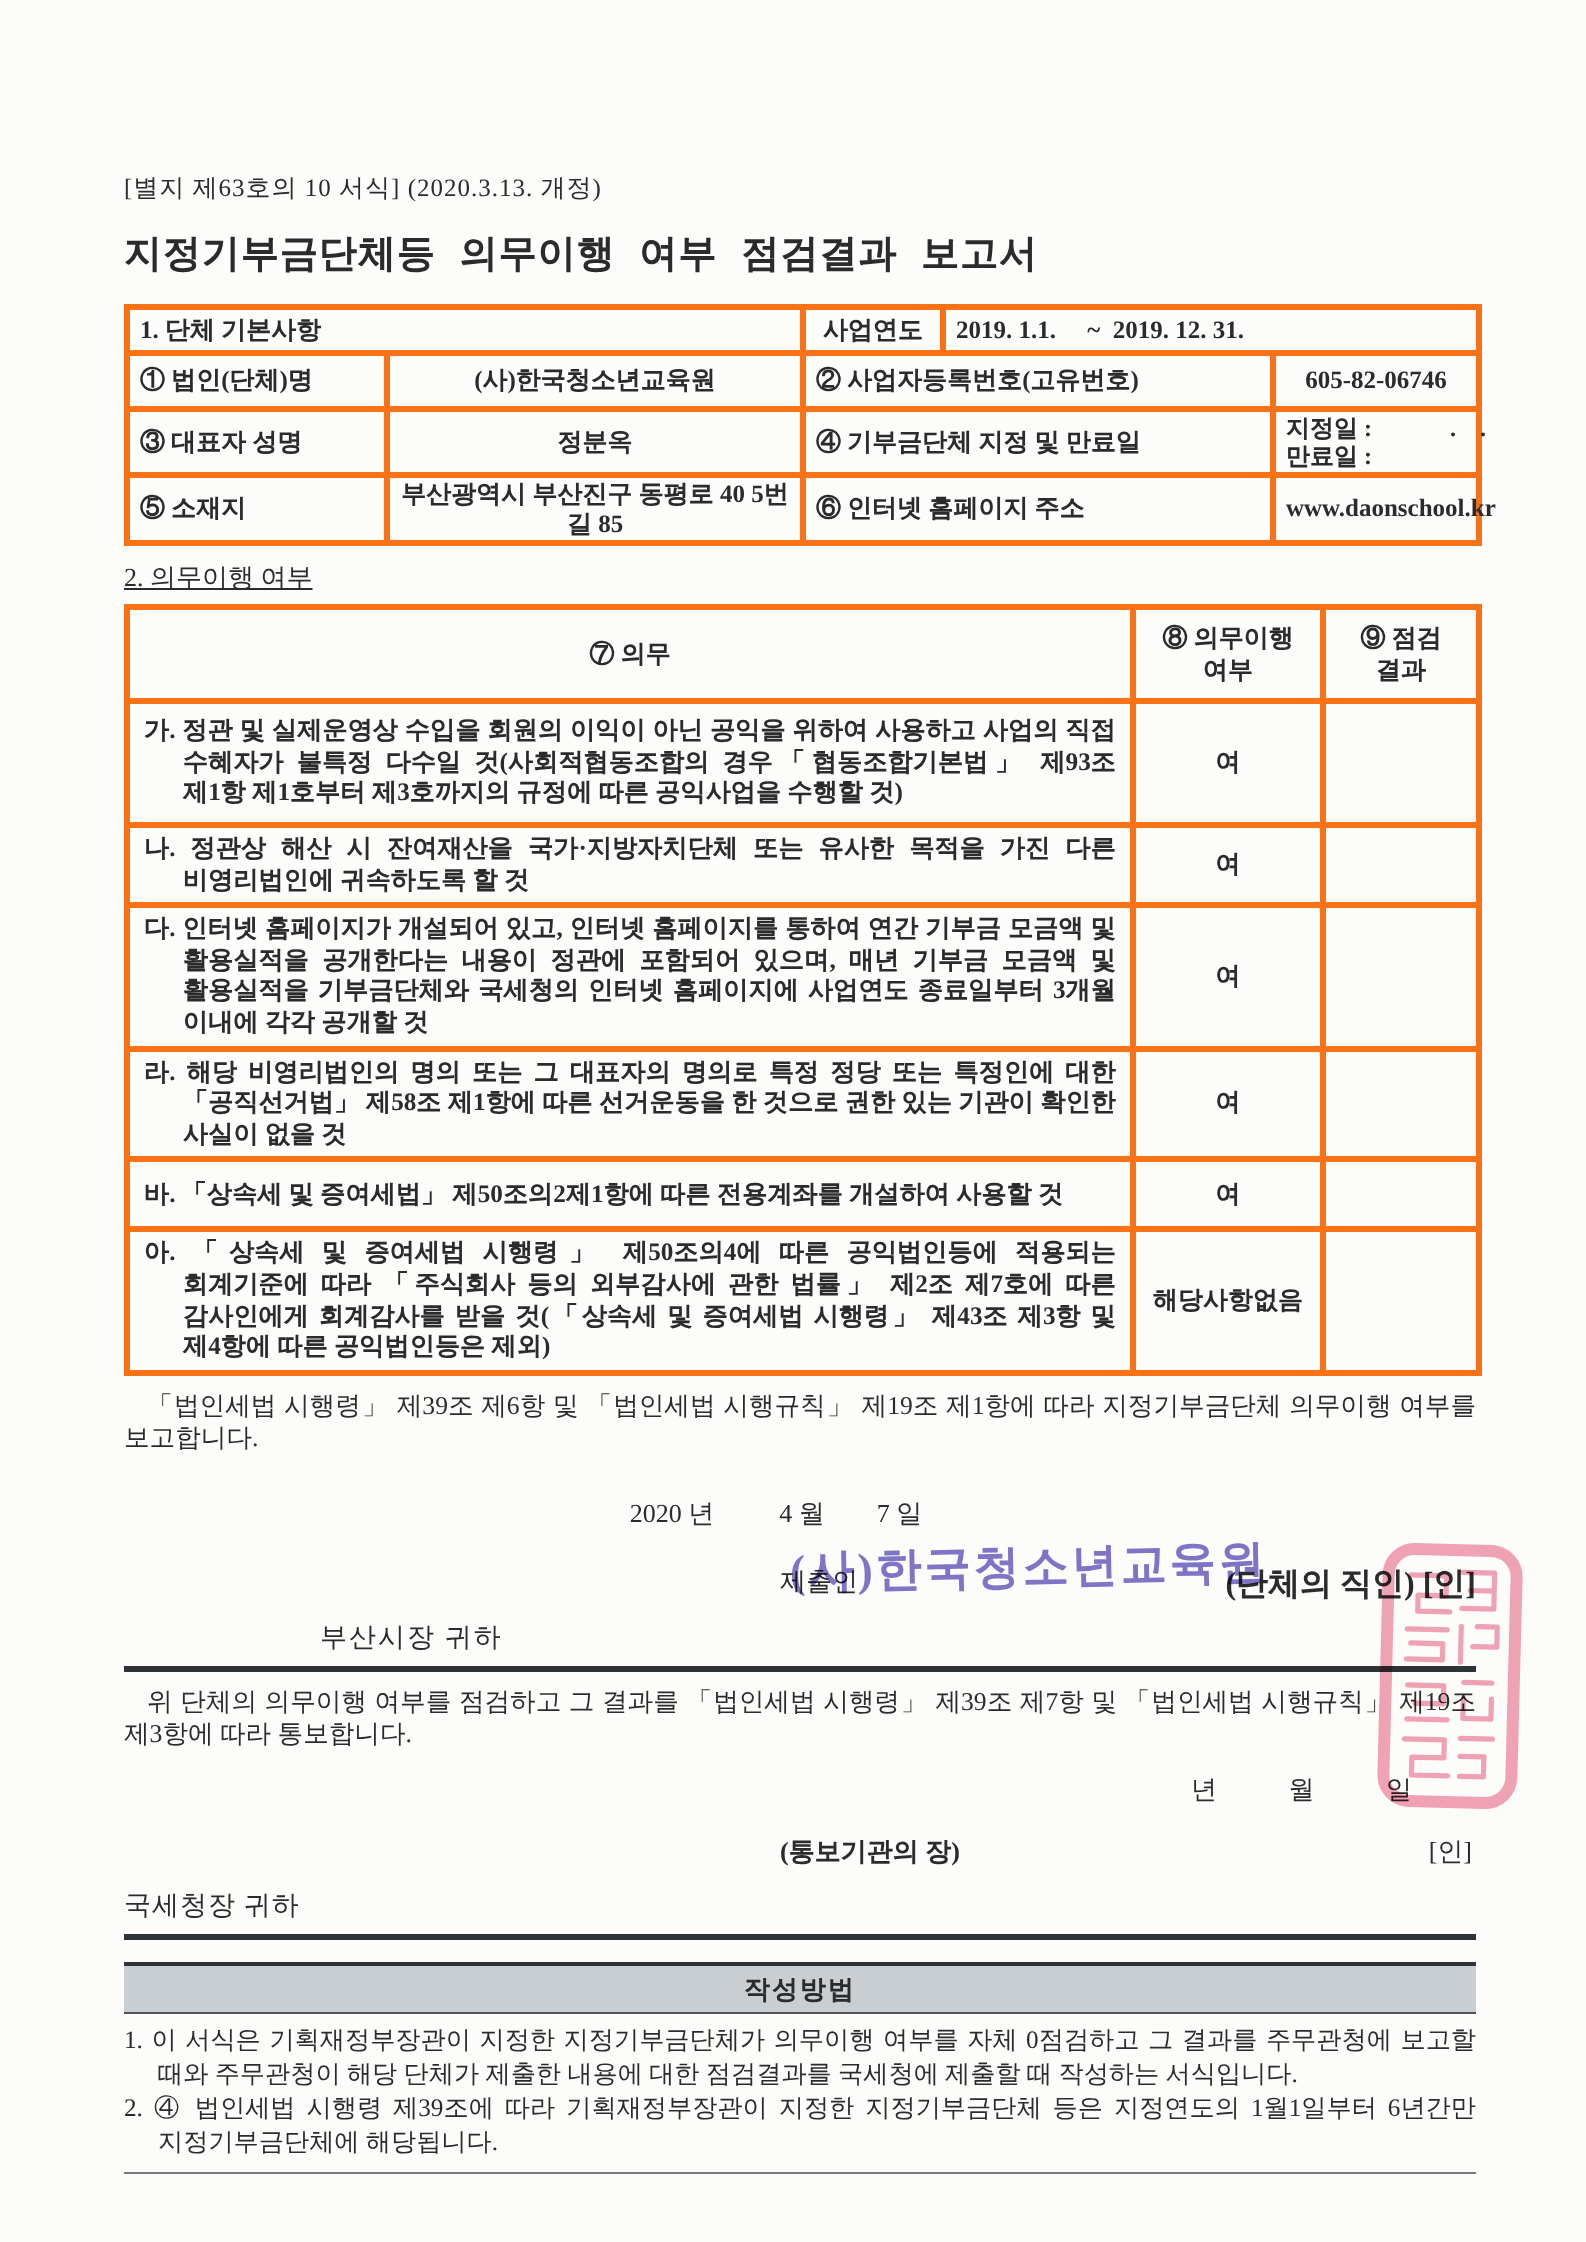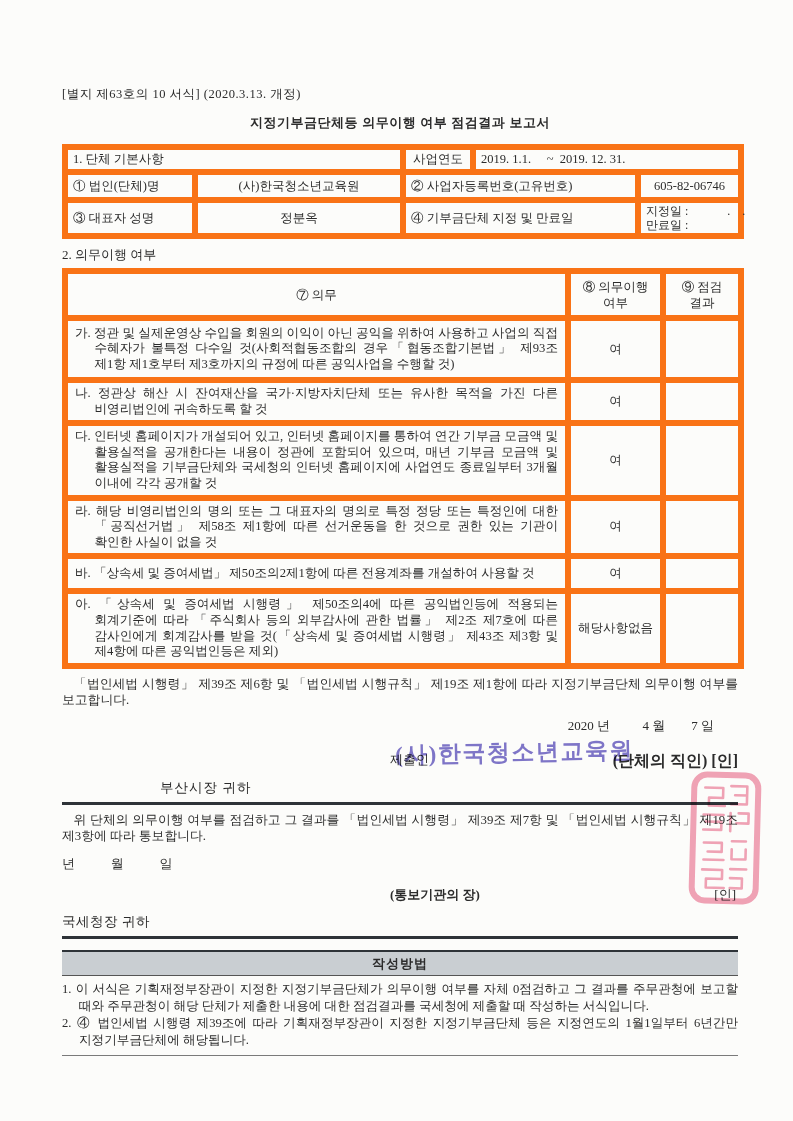--- a/index.html
+++ b/index.html
@@ -11,72 +11,71 @@
     color:#2b2b2b;
     position:relative;
     overflow:hidden;
   }
   .content { position:absolute; left:62px; top:0; width:676px; }
 
   .doc-ref { margin-top:86px; font-size:12.5px; letter-spacing:0.5px; }
 
   .title {
     margin:11px 0 12px 0;
-    text-align:center;
-    font-family:Liberation Sans, sans-serif;
-    font-weight:bold; font-size:13px; letter-spacing:0.5px;
+    font-family:Liberation Mono, monospace;
+    font-weight:bold; font-size:19px; letter-spacing:0.5px;
   }
 
   table { width:100%; border-collapse:collapse; table-layout:fixed; }
-  td, th { border:6px solid #f97316; font-size:12.5px; font-weight:normal; padding:1px 5px; vertical-align:middle; }
+  td, th { border:3px solid #f97316; font-size:12.5px; font-weight:bold; padding:1px 5px; vertical-align:middle; }
 
   .t1 { border-top:2px solid #2b2f33; }
   .t1 .lab { text-align:left; }
   .t1 .val { text-align:center; }
   .t1 tr.r1 { height:23px; }
   .t1 tr.r2 { height:28px; }
   .t1 tr.r3 { height:33px; }
   .t1 tr.r4 { height:31px; }
   .pre { white-space:pre; }
   .desig-cell { font-size:12px; line-height:14px; text-align:left; }
 
-  .sec-label { margin:7px 0 4px 0; font-size:13px; }
+  .sec-label { margin:7px 0 4px 0; font-size:13px;text-decoration:underline; }
 
   .t2 { border-top:2px solid #2b2f33; }
   .t2 th { text-align:center; white-space:pre-line; line-height:16px; }
   .t2 tr.hdr { height:47px; }
   .t2 td.duty {
     text-align:justify; line-height:15.6px; font-size:12.6px;
     padding:3px 7px 3px 7px;
   }
   .t2 td.duty > div { padding-left:1.55em; text-indent:-1.55em; word-break:keep-all; }
   .t2 td.ans { text-align:center; }
   .t2 td.res { }
   .t2 tr.h62 { height:62px; }
   .t2 tr.h35 { height:35px; }
   .t2 tr.h65 { height:65px; }
   .t2 tr.h46 { height:46px; }
 
   .para { margin-top:7px; font-size:12.8px; line-height:16.5px; text-indent:0.9em; text-align:justify; word-break:keep-all; }
-  .date-line { margin-top:8px; text-align:right; font-size:13px; white-space:pre; padding-right:24px; }
+  .date-line { margin-top:20px; text-align:center; font-size:13px; white-space:pre; padding-right:24px; }
 
   .submit-row { position:relative; height:42px; margin-top:2px; }
   .submitter-label { position:absolute; left:328px; top:14px; font-size:13px; z-index:1; }
   .org-stamp {
     position:absolute; left:333px; top:0px; z-index:2;
     font-size:23px; font-weight:bold; letter-spacing:1.5px;
     color:#6a5ec2; opacity:0.85; transform:rotate(-1.2deg);
     mix-blend-mode:multiply; white-space:nowrap;
   }
   .seal-note { position:absolute; right:0; top:14px; font-size:16px; white-space:pre;font-weight:bold; }
 
   .addressee1 { padding-left:98px; font-size:13.5px; letter-spacing:1px; margin-top:0px; }
   .divider { border-top:3px solid #2e3338; margin-top:5px; }
 
-  .date-line2 { margin-top:10px; text-align:left; font-size:13px; white-space:pre; padding-right:32px; }
+  .date-line2 { margin-top:10px; text-align:right; font-size:13px; white-space:pre; padding-right:32px; }
   .notifier-row { position:relative; height:18px; margin-top:13px; }
   .notifier-label { position:absolute; left:328px; top:0; font-size:13px;font-weight:bold; }
   .seal-mark { position:absolute; right:2px; top:0; font-size:13px; }
   .addressee2 { margin-top:9px; font-size:13.5px; letter-spacing:0.5px; }
   .divider2 { border-top:3px solid #2e3338; margin-top:5px; }
 
   .howto-bar {
     margin-top:11px;
     background:#c9ced2;
     border-top:2px solid #2e3338;
@@ -125,20 +124,26 @@
     </tr>
     <tr class="r3">
       <td class="lab">③ 대표자 성명</td>
       <td class="val">정분옥</td>
       <td colspan="2" class="lab">④ 기부금단체 지정 및 만료일</td>
       <td class="desig-cell">
         <div class="pre">지정일 :             .    .</div>
         <div class="pre">만료일 :</div>
       </td>
     </tr>
+    <tr class="r4">
+      <td class="lab">⑤ 소재지</td>
+      <td class="val" style="line-height:14.5px;">부산광역시 부산진구 동평로 40 5번길 85</td>
+      <td colspan="2" class="lab">⑥ 인터넷 홈페이지 주소</td>
+      <td class="val">www.daonschool.kr</td>
+    </tr>
   </tbody>
     </table>
 
   <div class="sec-label">2. 의무이행 여부</div>
 
   <table class="t2">
     <colgroup>
         <col style="width:503px">
         <col style="width:95px">
         <col style="width:78px">

